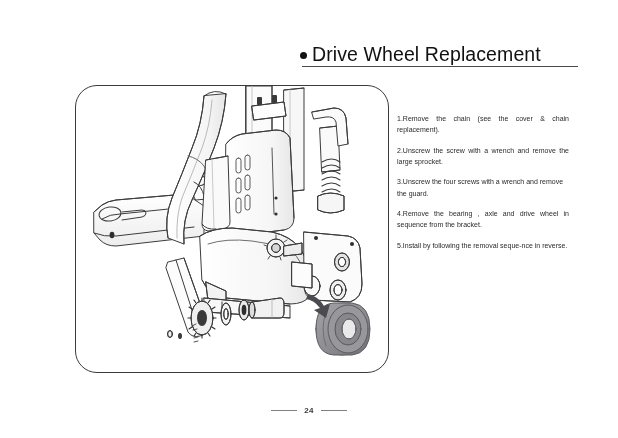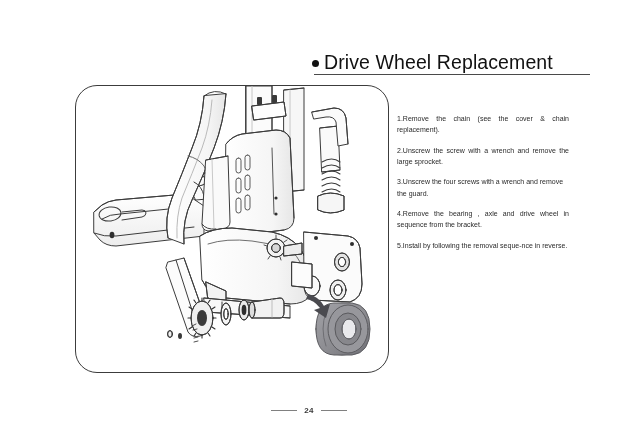--- a/index.html
+++ b/index.html
@@ -12,24 +12,23 @@
     background: #ffffff;
     font-family: "Liberation Sans", sans-serif;
     position: relative;
     overflow: hidden;
     color: #1a1a1a;
   }
 
   
   .page-header {
     position: absolute;
-    left: 312px;
+    left: 300px;
     top: 44px;
     width: 280px;
-    margin-top: 8px;
   }
   .title-row {
     display: flex;
     align-items: center;
     gap: 5px;
   }
   .title-bullet {
     width: 7px;
     height: 7px;
     border-radius: 50%;

